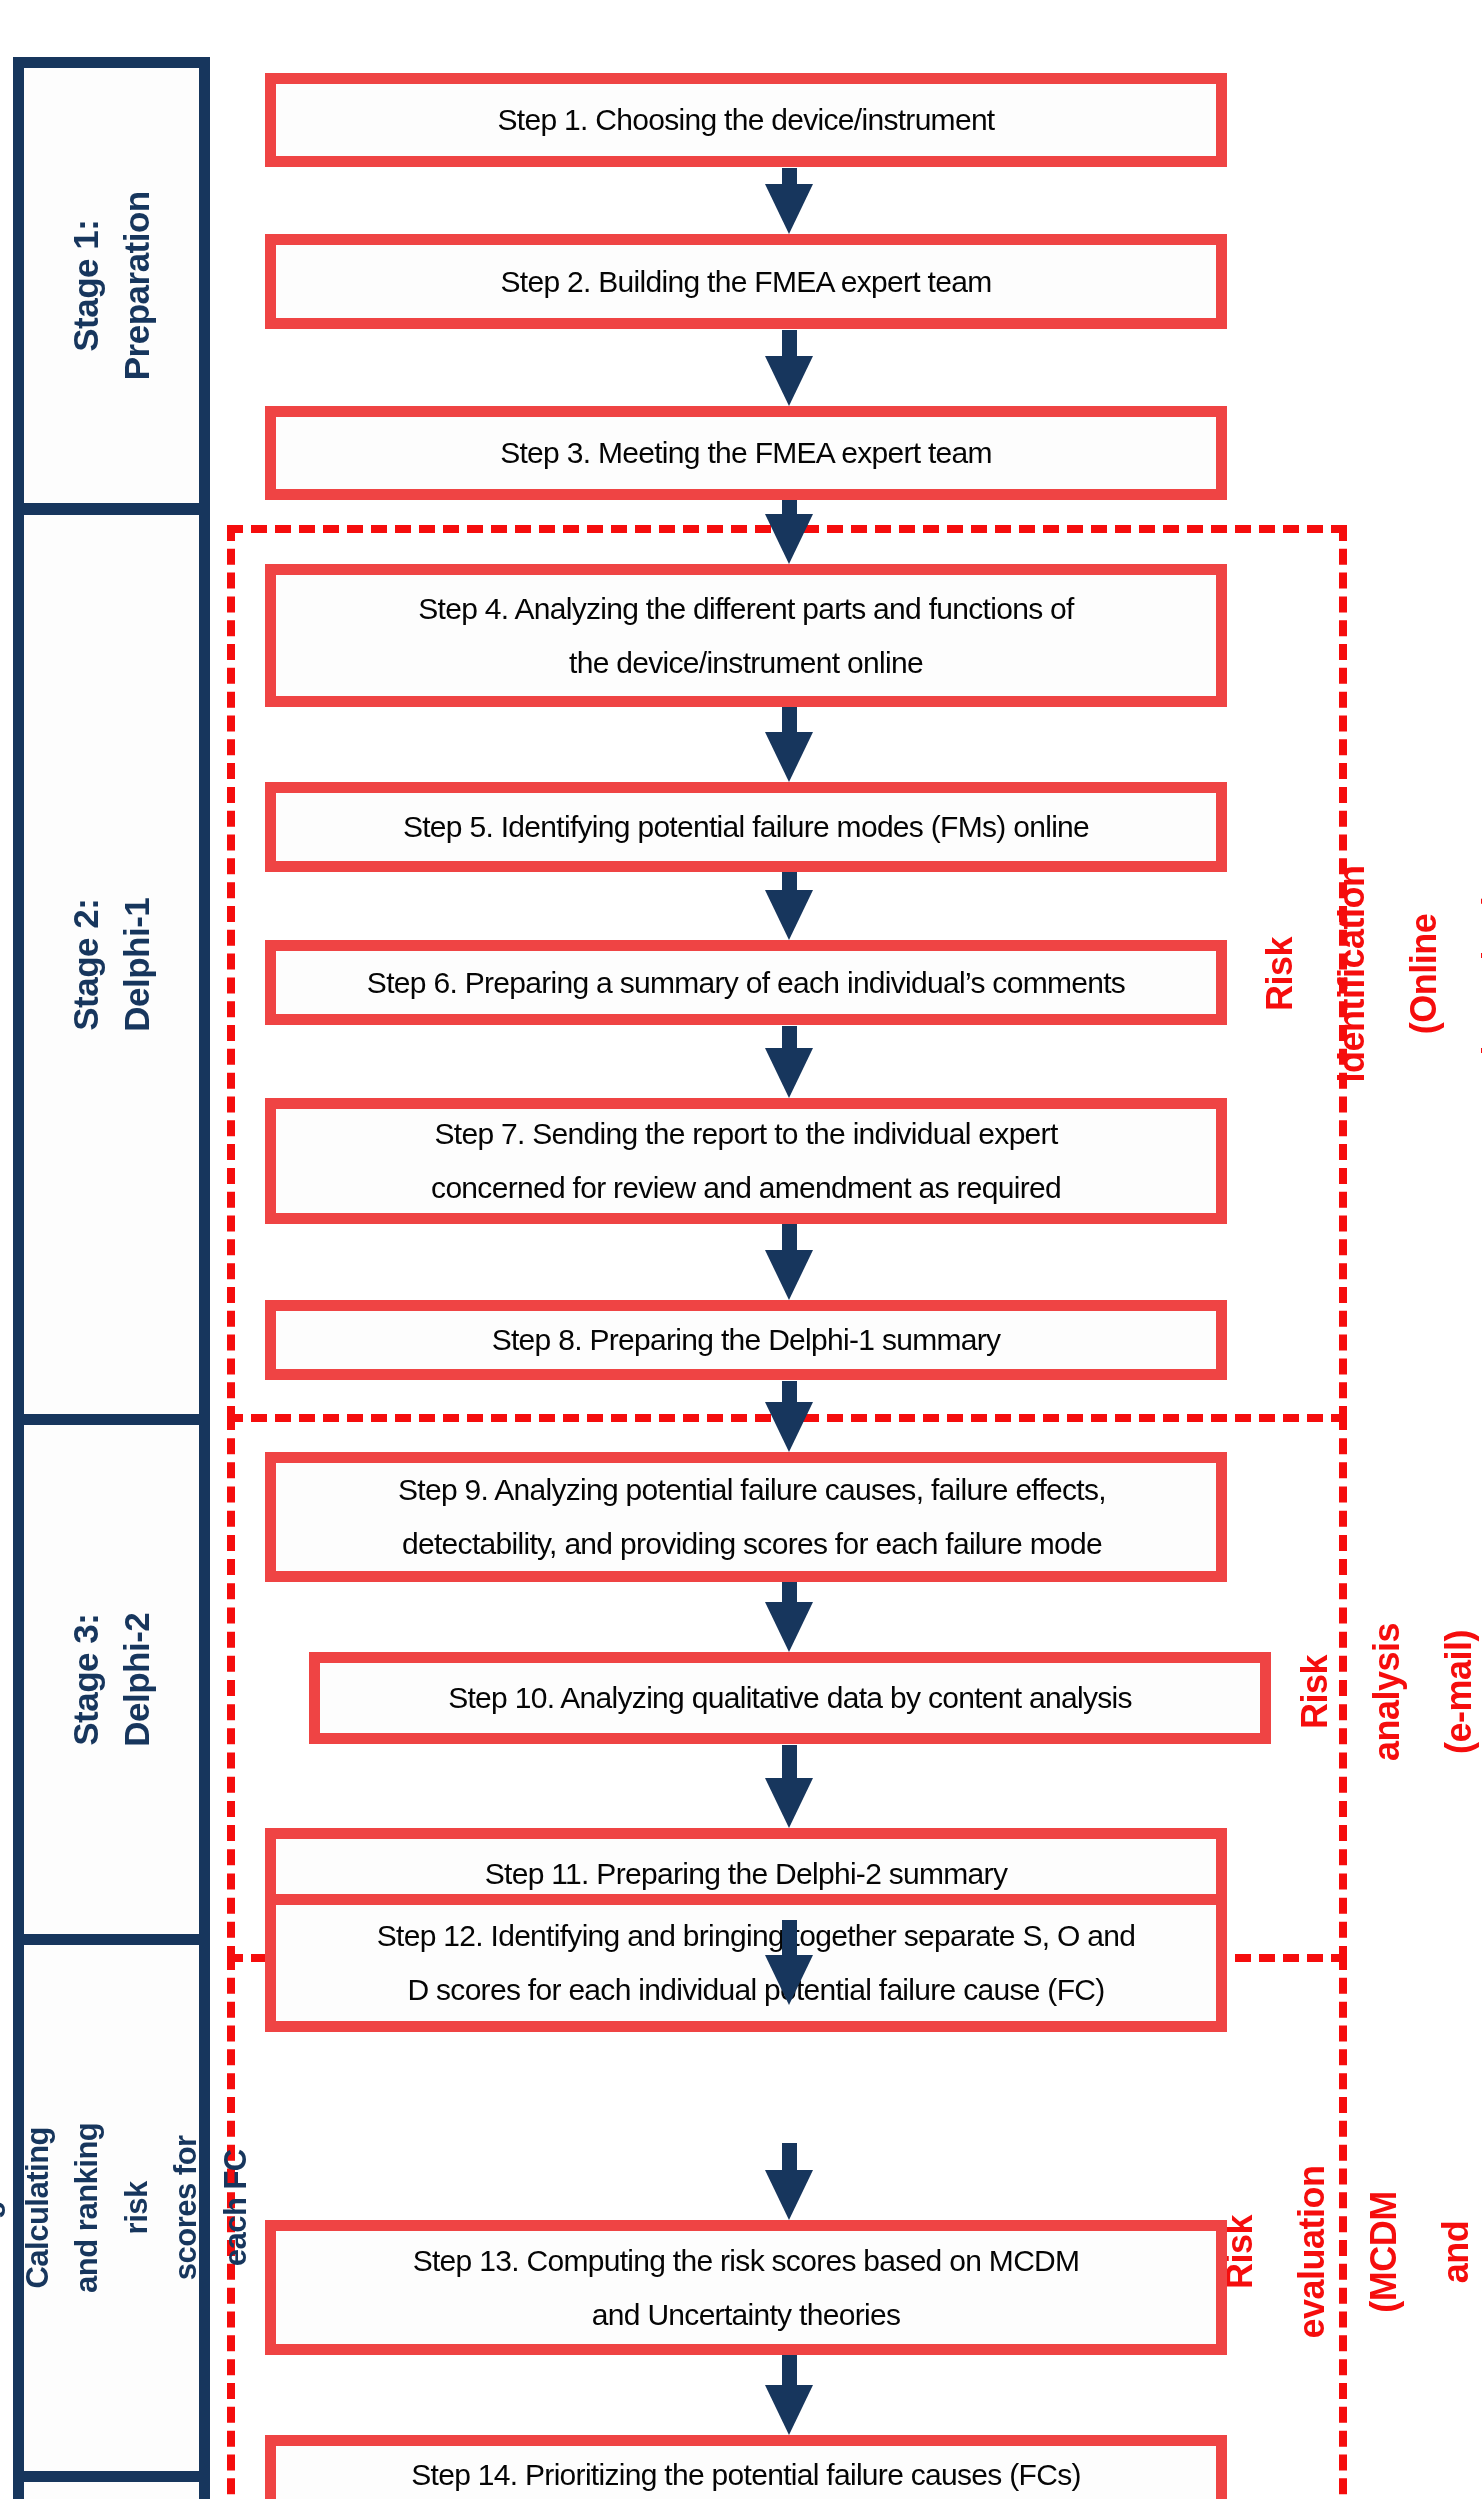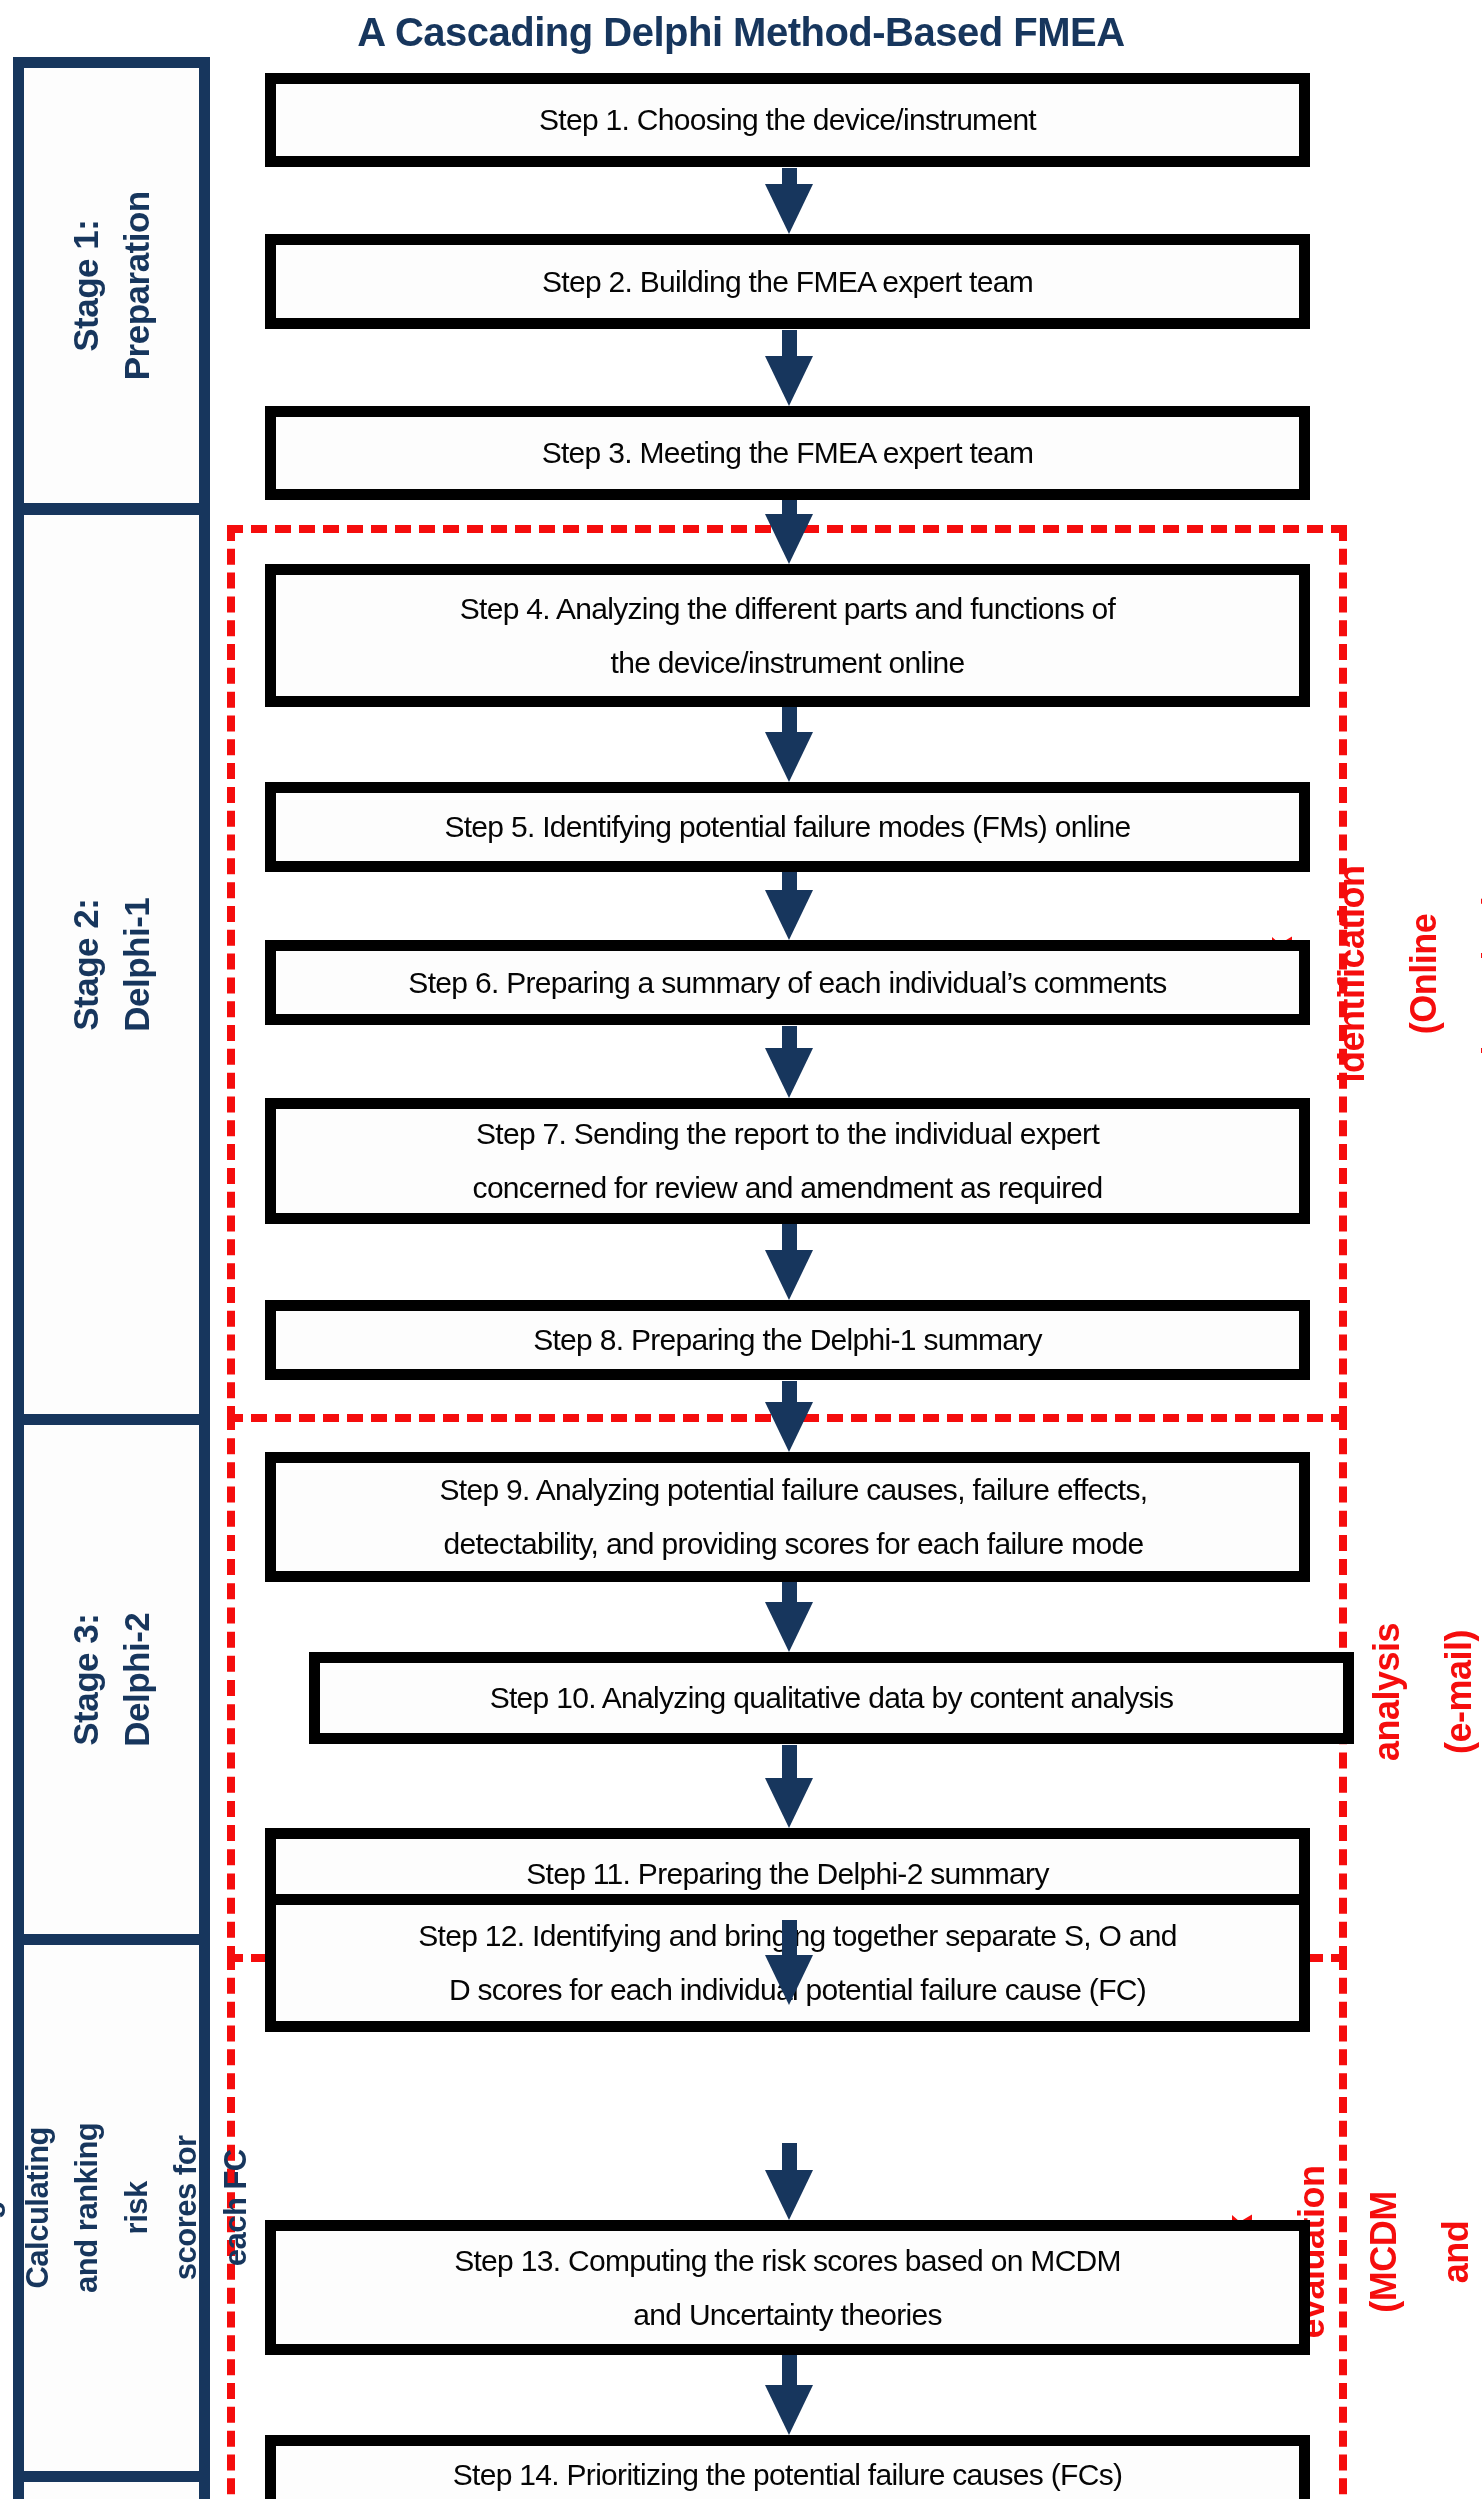--- a/index.html
+++ b/index.html
@@ -20,22 +20,22 @@
     display:flex; align-items:center; justify-content:center;
   }
   .stage-text {
     transform:rotate(-90deg); white-space:pre-line; text-align:center;
     width:max-content; font-weight:bold; color:#17365D;
     font-size:35px; line-height:1.45; letter-spacing:-0.5px;
   }
   .stage-text.s4 { font-size:31px; line-height:1.6; }
   
   .step-box {
-    position:absolute; left:265px; width:1045px; box-sizing:border-box;
-    border:11px solid #000000; background:#FDFDFD; z-index:3;
+    position:absolute; left:265px; width:962px; box-sizing:border-box;
+    border:11px solid #ef4444; background:#FDFDFD; z-index:3;
     display:flex; align-items:center; justify-content:center;
   }
   .step-text {
     white-space:pre-line; text-align:center; width:max-content; max-width:1005px;
     font-size:30px; line-height:1.8; color:#050505; letter-spacing:-0.7px;
   }
   
   .arrow { position:absolute; left:764px; width:50px; z-index:4; }
   .arrow .shaft { position:absolute; left:17.5px; top:0; bottom:40px; width:15px; background:#17365D; }
   .arrow .head  { position:absolute; bottom:0; left:1px; width:0; height:0;
@@ -54,21 +54,20 @@
     transform:rotate(-90deg); white-space:pre-line; text-align:center;
     width:max-content; font-weight:bold; color:#F50D0D;
     font-size:36px; line-height:2.0; letter-spacing:-0.5px;
   }
 </style>
 </head>
 <body>
 
 <div id="canvas">
 
-  <div class="title">A Cascading Delphi Method-Based FMEA</div>
 
   <div class="region" style="top:525px; height:897px;"></div>
   <div class="region" style="top:1414px; height:548px;"></div>
   <div class="region" style="top:1954px; height:588px;"></div>
 
   <div class="stage-box" style="top:57px; height:457px;">
     <div class="stage-text">Stage 1:
 Preparation</div>
   </div>
   <div class="stage-box" style="top:504px; height:921px;">

